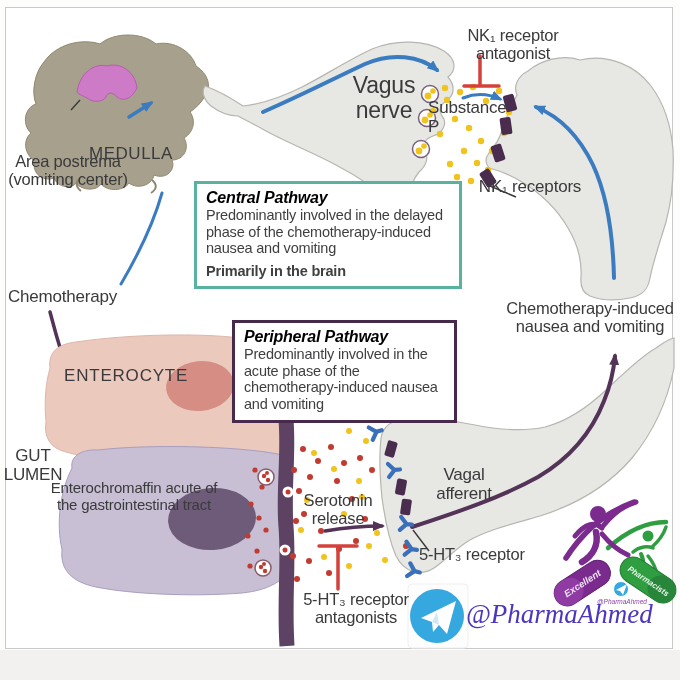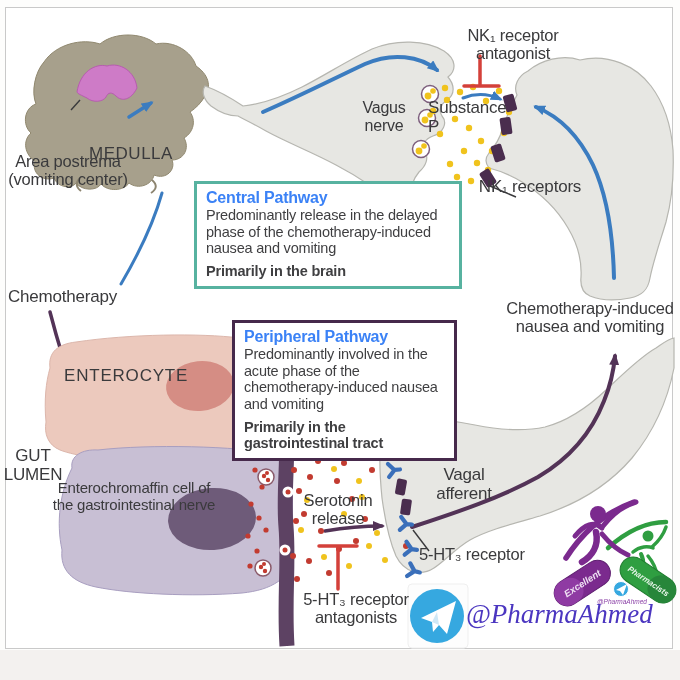--- a/index.html
+++ b/index.html
@@ -5,21 +5,21 @@
   html,body{margin:0;padding:0;background:#fbfaf9;}
   #stage{position:relative;width:680px;height:680px;background:#fdfdfc;overflow:hidden;
          font-family:"Liberation Sans","DejaVu Sans",sans-serif;color:#3a3a3c;}
   #frame{position:absolute;left:5px;top:7px;width:668px;height:642px;background:#ffffff;
          border:1.5px solid #c9c9c9;box-sizing:border-box;z-index:0;}
   #bottomstrip{position:absolute;left:0;top:650px;width:680px;height:30px;background:#f3f1ef;z-index:0;}
   #art{position:absolute;left:0;top:0;z-index:1;}
   .lbl{position:absolute;z-index:2;line-height:1.1;letter-spacing:-0.2px;color:#3a3a3c;}
   .ctr{text-align:center;}
   .box{position:absolute;z-index:2;background:#ffffff;box-sizing:border-box;padding:5px 9px 7px 9px;}
-  .box .bt{font-size:16px;font-weight:bold;color:#3b82f6;letter-spacing:-0.2px;}
+  .box .bt{font-size:16px;font-weight:bold;color:#000000;letter-spacing:-0.2px;font-style:italic;}
   .box .bb{font-size:14.5px;color:#3f3f41;line-height:1.15;letter-spacing:-0.2px;}
   .box .bn{font-size:14.5px;color:#3f3f41;margin-top:6px;letter-spacing:-0.2px;font-weight:bold;}
   #box-central{left:194px;top:181px;width:268px;border:3px solid #57b2a0;}
   #box-peripheral{left:232px;top:320px;width:225px;border:3.5px solid #46294b;}
   #lbl-handle{font-family:"Liberation Serif","DejaVu Serif",serif;font-style:italic;
               font-size:27px;color:#4b36c0;letter-spacing:0;}
 </style>
 </head>
 <body>
 
@@ -274,35 +274,34 @@
   </svg>
 
   <div class="lbl ctr" style="left:0px;top:104px;width:136px;font-size:16.5px;">
     <span style="display:block;margin-top:48px;">Area postrema</span>
     <span style="display:block;">(vomiting center)</span>
   </div>
   <div class="lbl" style="left:88px;top:145px;width:86px;text-align:center;font-size:17px;letter-spacing:.5px;">MEDULLA</div>
   <div class="lbl ctr" style="left:0px;top:447px;width:66px;font-size:17px;">GUT LUMEN</div>
   <div class="lbl" style="left:8px;top:288px;font-size:17px;">Chemotherapy</div>
   <div class="lbl" style="left:64px;top:367px;font-size:17px;letter-spacing:.8px;">ENTEROCYTE</div>
-  <div class="lbl ctr" style="left:50px;top:480px;width:168px;font-size:15px;">Enterochromaffin cell of the gastrointestinal nerve</div>
+  <div class="lbl ctr" style="left:50px;top:480px;width:168px;font-size:15px;">Enterochromaffin acute of the gastrointestinal tract</div>
   <div class="lbl ctr" style="left:294px;top:491px;width:88px;font-size:16.5px;">Serotonin release</div>
   <div class="lbl ctr" style="left:282px;top:590px;width:148px;font-size:16.5px;">5-HT₃ receptor antagonists</div>
   <div class="lbl" style="left:419px;top:545px;width:130px;font-size:16.5px;">5-HT₃ receptor</div>
   <div class="lbl ctr" style="left:416px;top:451px;width:96px;font-size:17px;margin-top:15px;">Vagal afferent</div>
-  <div class="lbl ctr" style="left:344px;top:99px;width:80px;font-size:16px;">Vagus nerve</div>
+  <div class="lbl ctr" style="left:344px;top:73px;width:80px;font-size:23px;">Vagus nerve</div>
   <div class="lbl" style="left:428px;top:99px;width:90px;font-size:17px;">Substance P</div>
   <div class="lbl ctr" style="left:445px;top:26px;width:136px;font-size:16.5px;">NK₁ receptor antagonist</div>
   <div class="lbl ctr" style="left:478px;top:178px;width:104px;font-size:17px;">NK₁ receptors</div>
   <div class="lbl ctr" style="left:497px;top:299px;width:186px;font-size:16.5px;">Chemotherapy-induced nausea and vomiting</div>
   <div class="lbl" id="lbl-handle" style="left:466px;top:600px;">@PharmaAhmed</div>
 
   <div class="box" id="box-central">
     <div class="bt">Central Pathway</div>
-    <div class="bb">Predominantly release in the delayed phase of the chemotherapy-induced nausea and vomiting</div>
+    <div class="bb">Predominantly involved in the delayed phase of the chemotherapy-induced nausea and vomiting</div>
     <div class="bn">Primarily in the brain</div>
   </div>
   <div class="box" id="box-peripheral">
     <div class="bt">Peripheral Pathway</div>
     <div class="bb">Predominantly involved in the acute phase of the chemotherapy-induced nausea and vomiting</div>
-    <div class="bn">Primarily in the gastrointestinal tract</div>
   </div>
 </div>
 
 </body></html>

